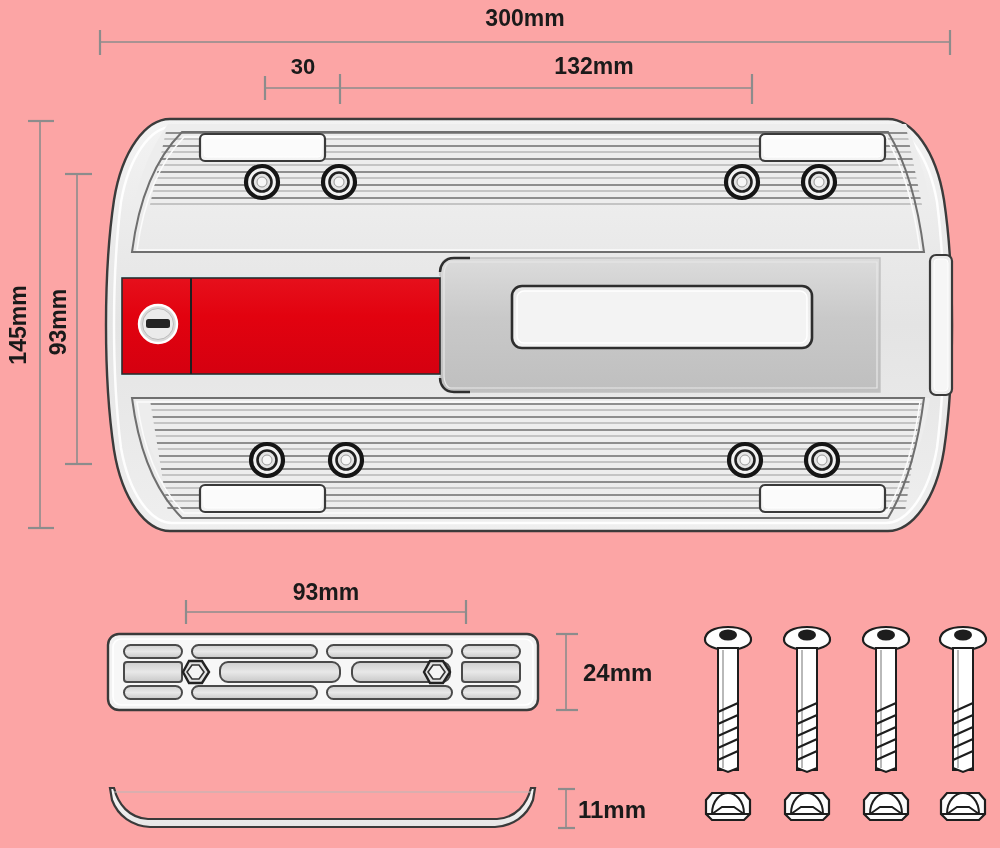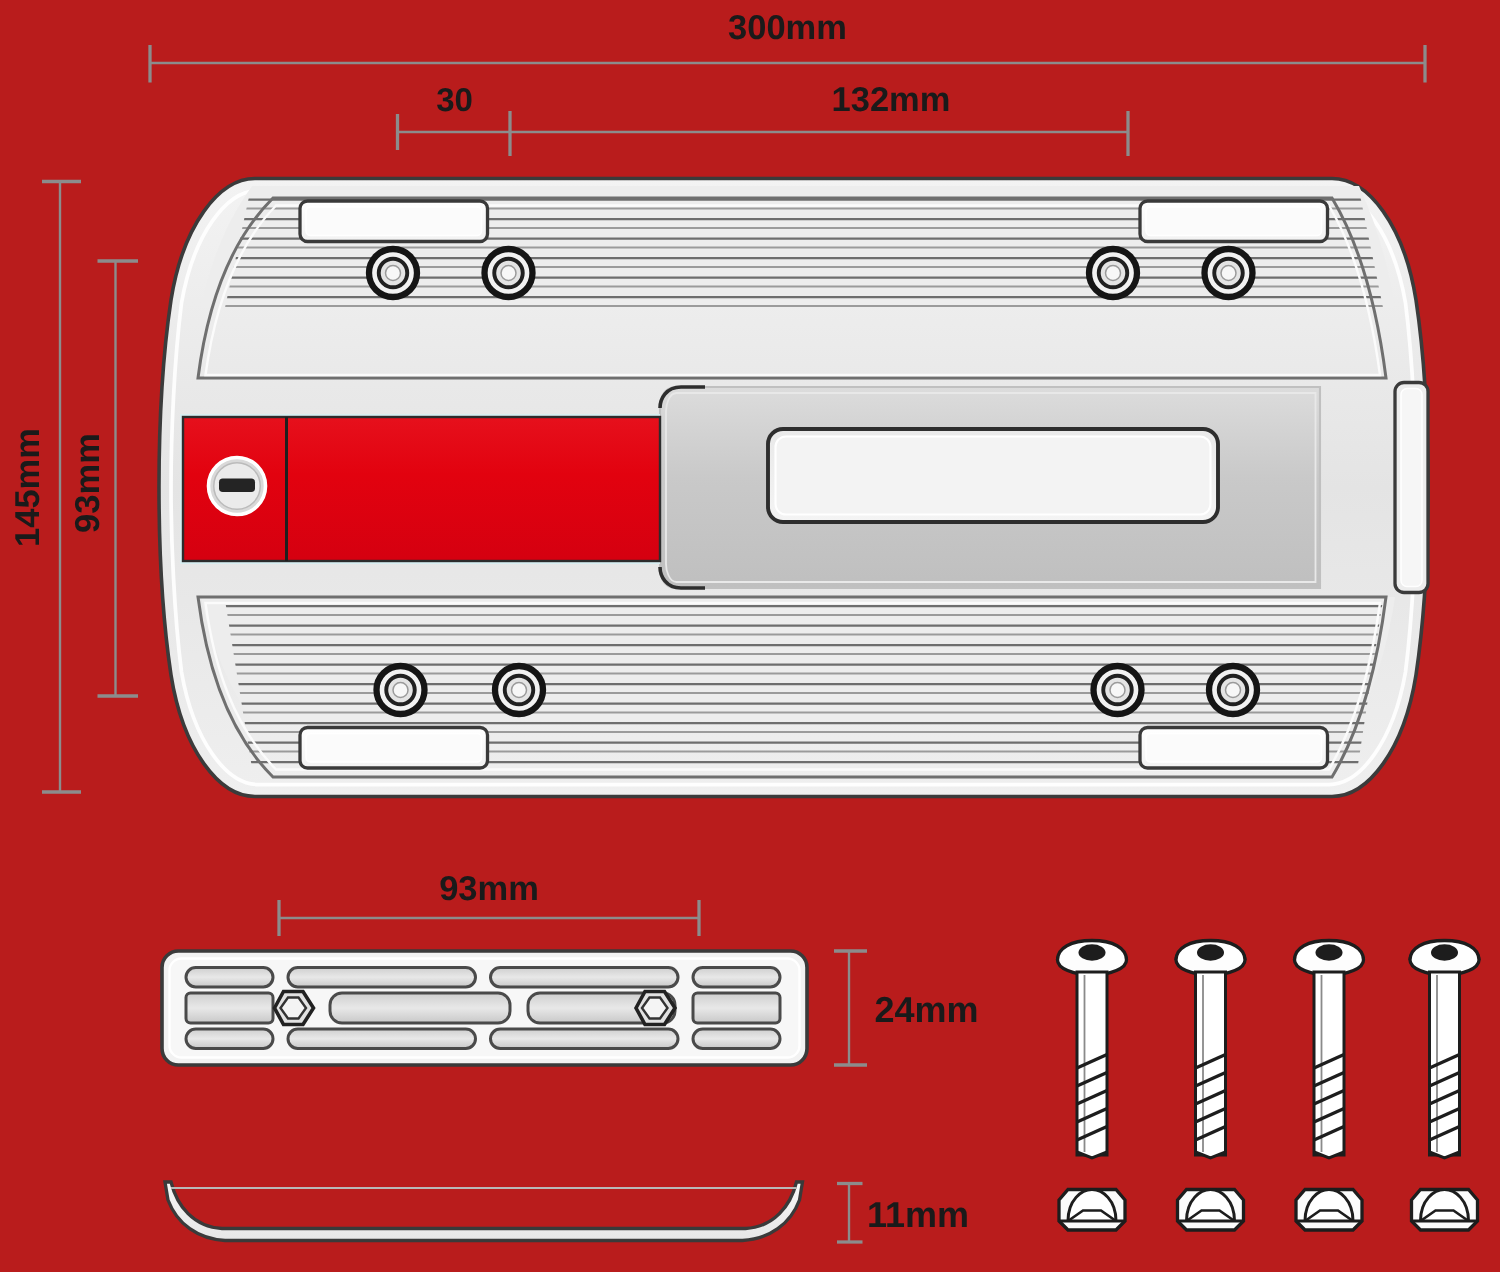--- a/index.html
+++ b/index.html
@@ -7,21 +7,21 @@
     padding: 0;
     background: #ffffff;
   }
   body {
     font-family: "Liberation Sans", sans-serif;
   }
   #root {
     position: relative;
     width: 1000px;
     height: 848px;
-    background: #b91c1c;
+    background: #fca5a5;
     overflow: hidden;
   }
   svg.drawing {
     position: absolute;
     left: 0;
     top: 0;
     width: 1000px;
     height: 848px;
     display: block;
   }

